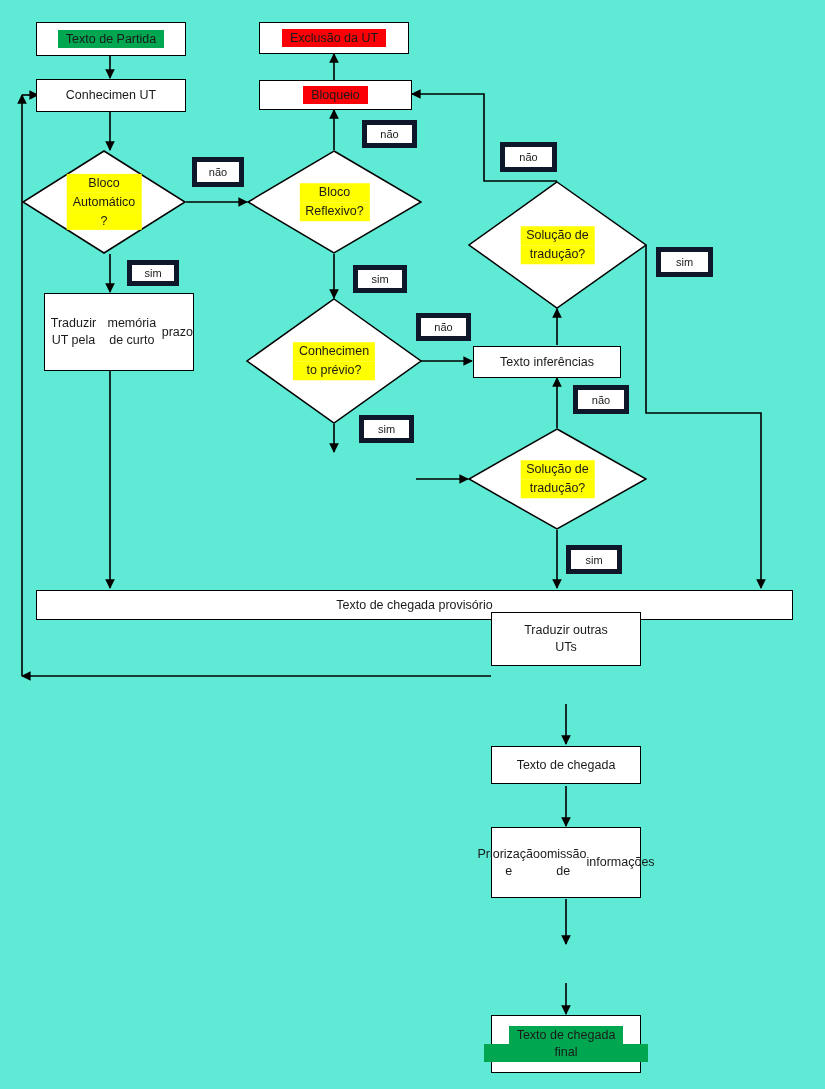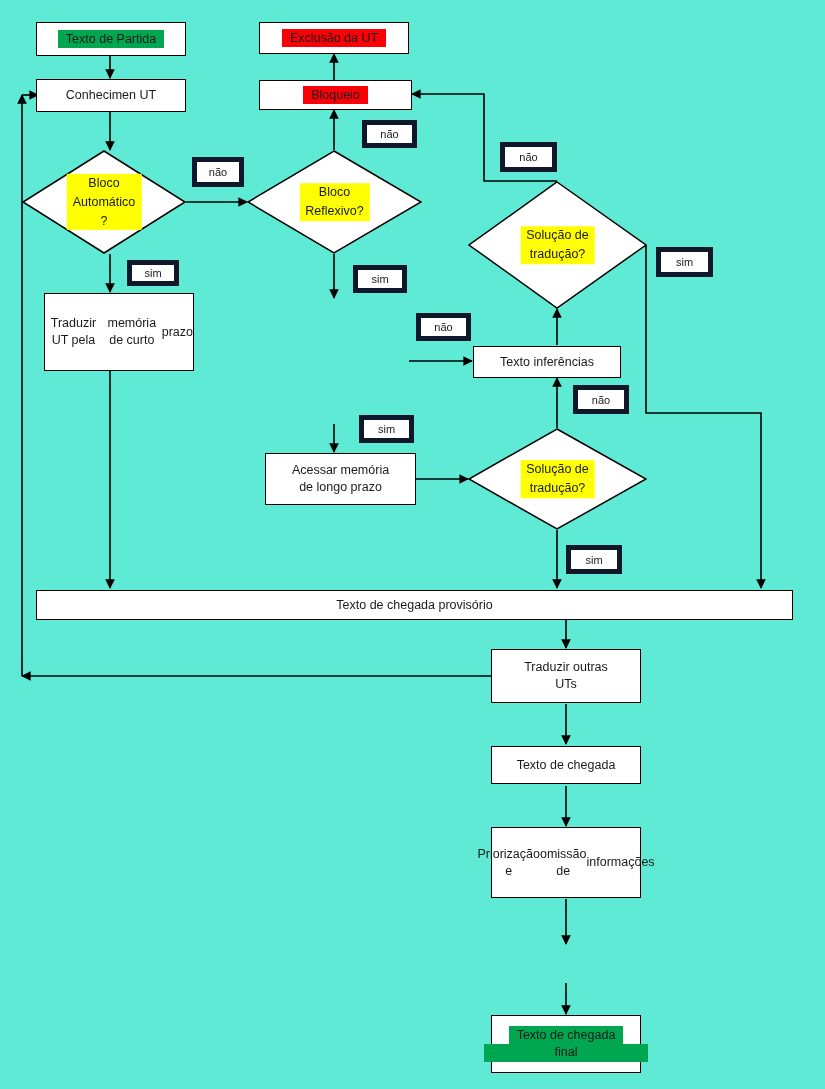--- a/index.html
+++ b/index.html
@@ -160,30 +160,26 @@
   <div class="node" style="left:44px; top:293px; width:150px; height:78px; flex-direction:row;text-align:center;">
     <span>Traduzir UT pela</span>
     <span>memória de curto</span>
     <span>prazo</span>
   </div>
 
   <div class="node" style="left:473px; top:346px; width:148px; height:32px;">
     <span>Texto inferências</span>
   </div>
 
-  <div class="node" style="left:265px; top:453px; width:151px; height:52px; flex-direction:column;">
-    <span>Acessar memória</span>
-    <span>de longo prazo</span>
-  </div>
 
   <div class="node wide-bar" style="left:36px; top:590px; width:757px; height:30px;">
     <span>Texto de chegada provisório</span>
   </div>
 
-  <div class="node" style="left:491px; top:649px; width:150px; height:54px; flex-direction:column;">
+  <div class="node" style="left:491px; top:612px; width:150px; height:54px; flex-direction:column;">
     <span>Traduzir outras</span>
     <span>UTs</span>
   </div>
 
   <div class="node" style="left:491px; top:746px; width:150px; height:38px;">
     <span>Texto de chegada</span>
   </div>
 
   <div class="node" style="left:491px; top:827px; width:150px; height:71px; flex-direction:row;">
     <span>Priorização e</span>
@@ -211,20 +207,29 @@
   <div class="diamond" style="left:247px; top:150px; width:175px; height:104px;">
     <svg width="175" height="104" viewBox="0 0 175 104">
       <polygon points="87,1 174,52 87,103 1,52" fill="#ffffff" stroke="#000000" stroke-width="1.5"></polygon>
     </svg>
     <div class="dtext">
       <span>Bloco</span>
       <span>Reflexivo?</span>
     </div>
   </div>
 
+  <div class="diamond" style="left:246px; top:298px; width:176px; height:126px;">
+    <svg width="176" height="126" viewBox="0 0 176 126">
+      <polygon points="88,1 175,63 88,125 1,63" fill="#ffffff" stroke="#000000" stroke-width="1.5"></polygon>
+    </svg>
+    <div class="dtext">
+      <span>Conhecimen</span>
+      <span>to prévio?</span>
+    </div>
+  </div>
 
   <div class="diamond" style="left:468px; top:181px; width:179px; height:128px;">
     <svg width="179" height="128" viewBox="0 0 179 128">
       <polygon points="89,1 178,64 89,127 1,64" fill="#ffffff" stroke="#000000" stroke-width="1.5"></polygon>
     </svg>
     <div class="dtext">
       <span>Solução de</span>
       <span>tradução?</span>
     </div>
   </div>

